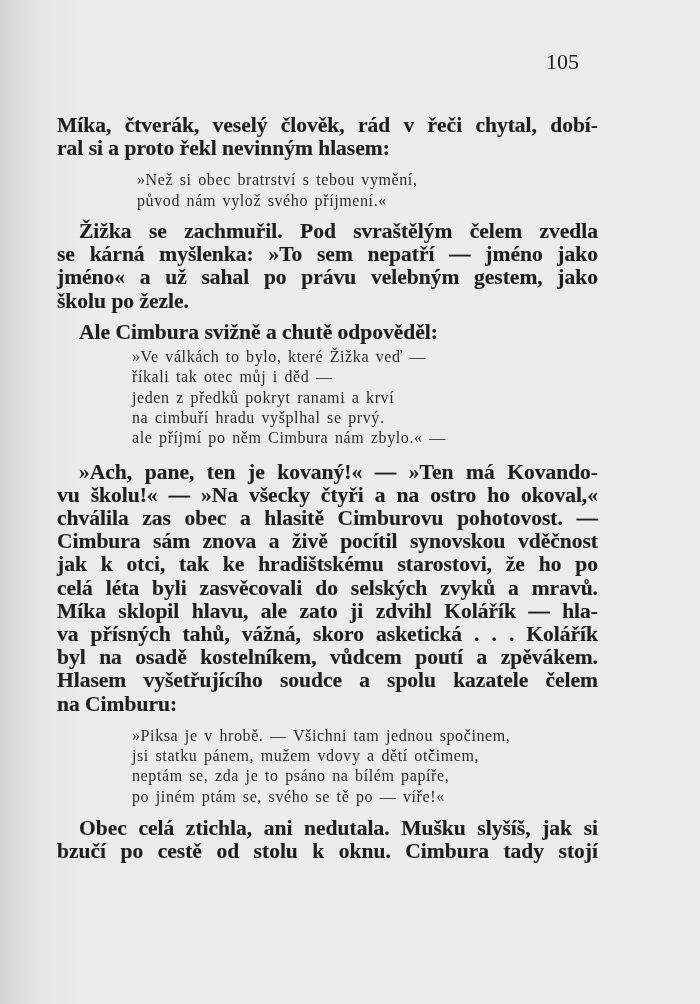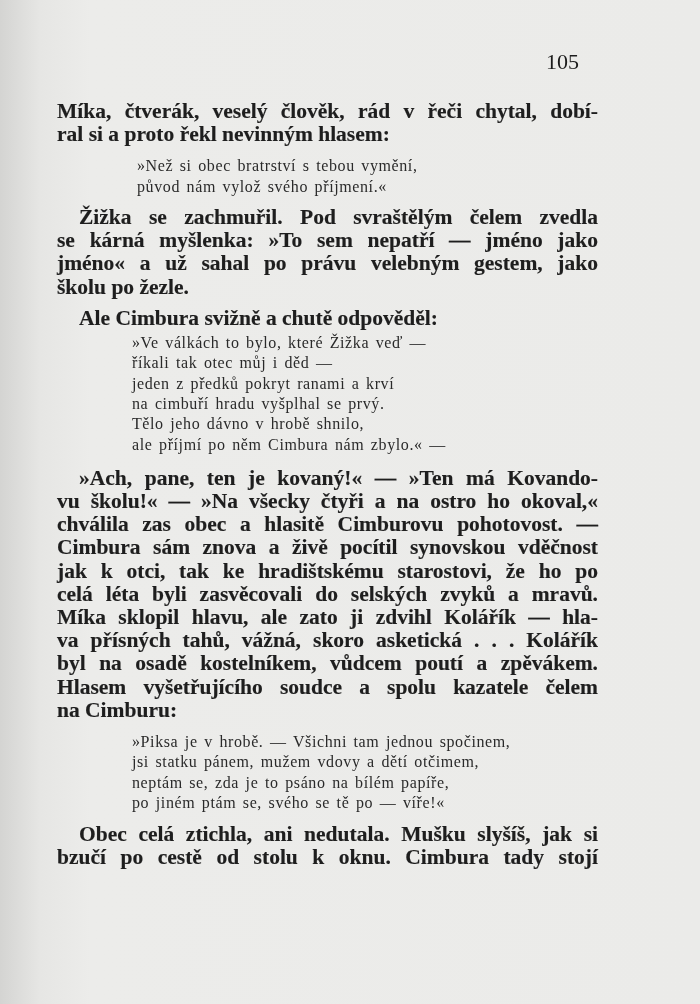--- a/index.html
+++ b/index.html
@@ -10,21 +10,21 @@
       linear-gradient(90deg, #d4d4d2 0px, #e6e6e4 40px, #ececea 90px, #ebebe9 100%);
     font-family: "Liberation Serif", "DejaVu Serif", serif;
     color: #1c1c1c;
     position: relative;
   }
   .page-number {
     position: absolute; left: 546px; top: 49px;
     font-size: 22px; letter-spacing: 0px;
   }
   .text-block {
-    position: absolute; left: 57px; top: 100px; width: 541px;
+    position: absolute; left: 57px; top: 114px; width: 541px;
   }
   .para {
     font-size: 21.5px; line-height: 23.2px;
     text-align: justify; margin: 0;
     font-weight: bold; color: #1e1e1e;
     -webkit-text-stroke: 0.15px #1e1e1e;
   }
   .para .ln { display: block; text-align: justify; text-align-last: justify; white-space: nowrap; }
   .para .ln.last { text-align-last: left; }
   .para.indent .ln.first { padding-left: 22px; }
@@ -60,21 +60,20 @@
 
   <div class="para indent" style="margin-top:8px;">
     <span class="ln first last">Ale Cimbura svižně a chutě odpověděl:</span>
   </div>
 
   <div class="verse" style="margin:3px 0 0 75px;">
     <span class="ln">»Ve válkách to bylo, které Žižka veď —</span>
     <span class="ln">říkali tak otec můj i děd —</span>
     <span class="ln">jeden z předků pokryt ranami a krví</span>
     <span class="ln">na cimbuří hradu vyšplhal se prvý.</span>
-    <span class="ln">Tělo jeho dávno v hrobě shnilo,</span>
     <span class="ln">ale příjmí po něm Cimbura nám zbylo.« —</span>
   </div>
 
   <div class="para indent" style="margin-top:12px;">
     <span class="ln first">»Ach, pane, ten je kovaný!« — »Ten má Kovando-</span>
     <span class="ln">vu školu!« — »Na všecky čtyři a na ostro ho okoval,«</span>
     <span class="ln">chválila zas obec a hlasitě Cimburovu pohotovost. —</span>
     <span class="ln">Cimbura sám znova a živě pocítil synovskou vděčnost</span>
     <span class="ln">jak k otci, tak ke hradištskému starostovi, že ho po</span>
     <span class="ln">celá léta byli zasvěcovali do selských zvyků a mravů.</span>

